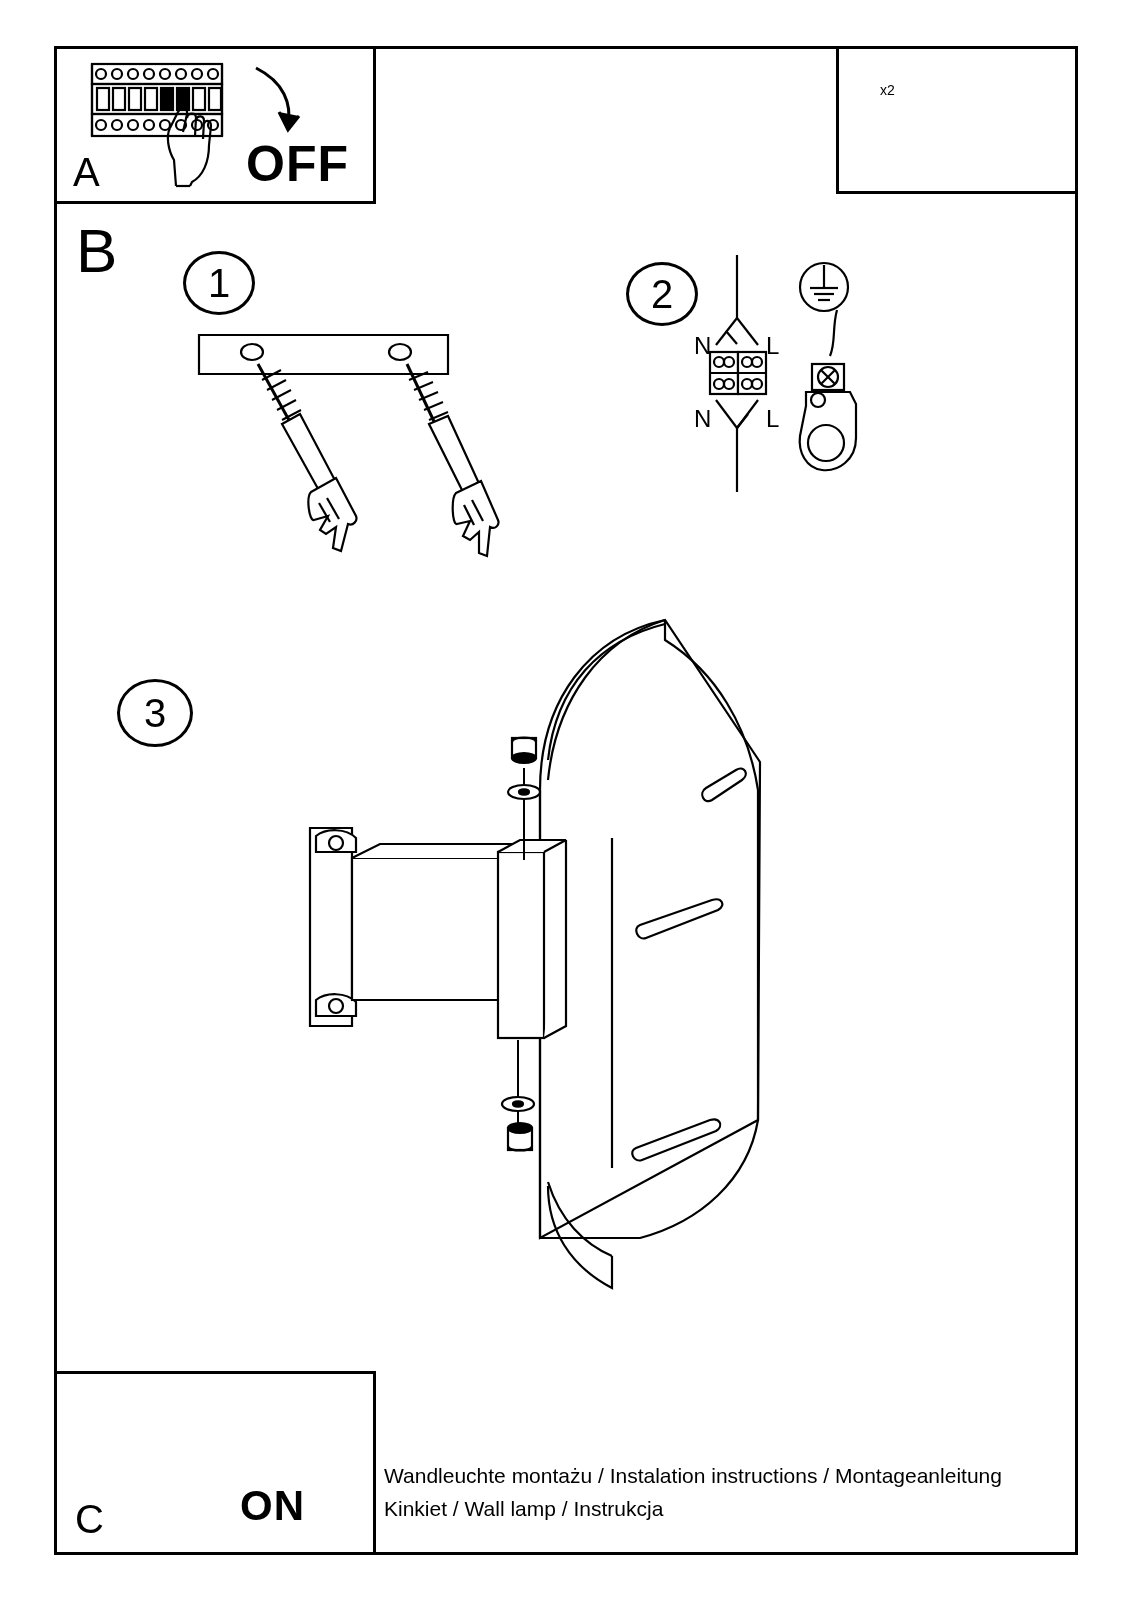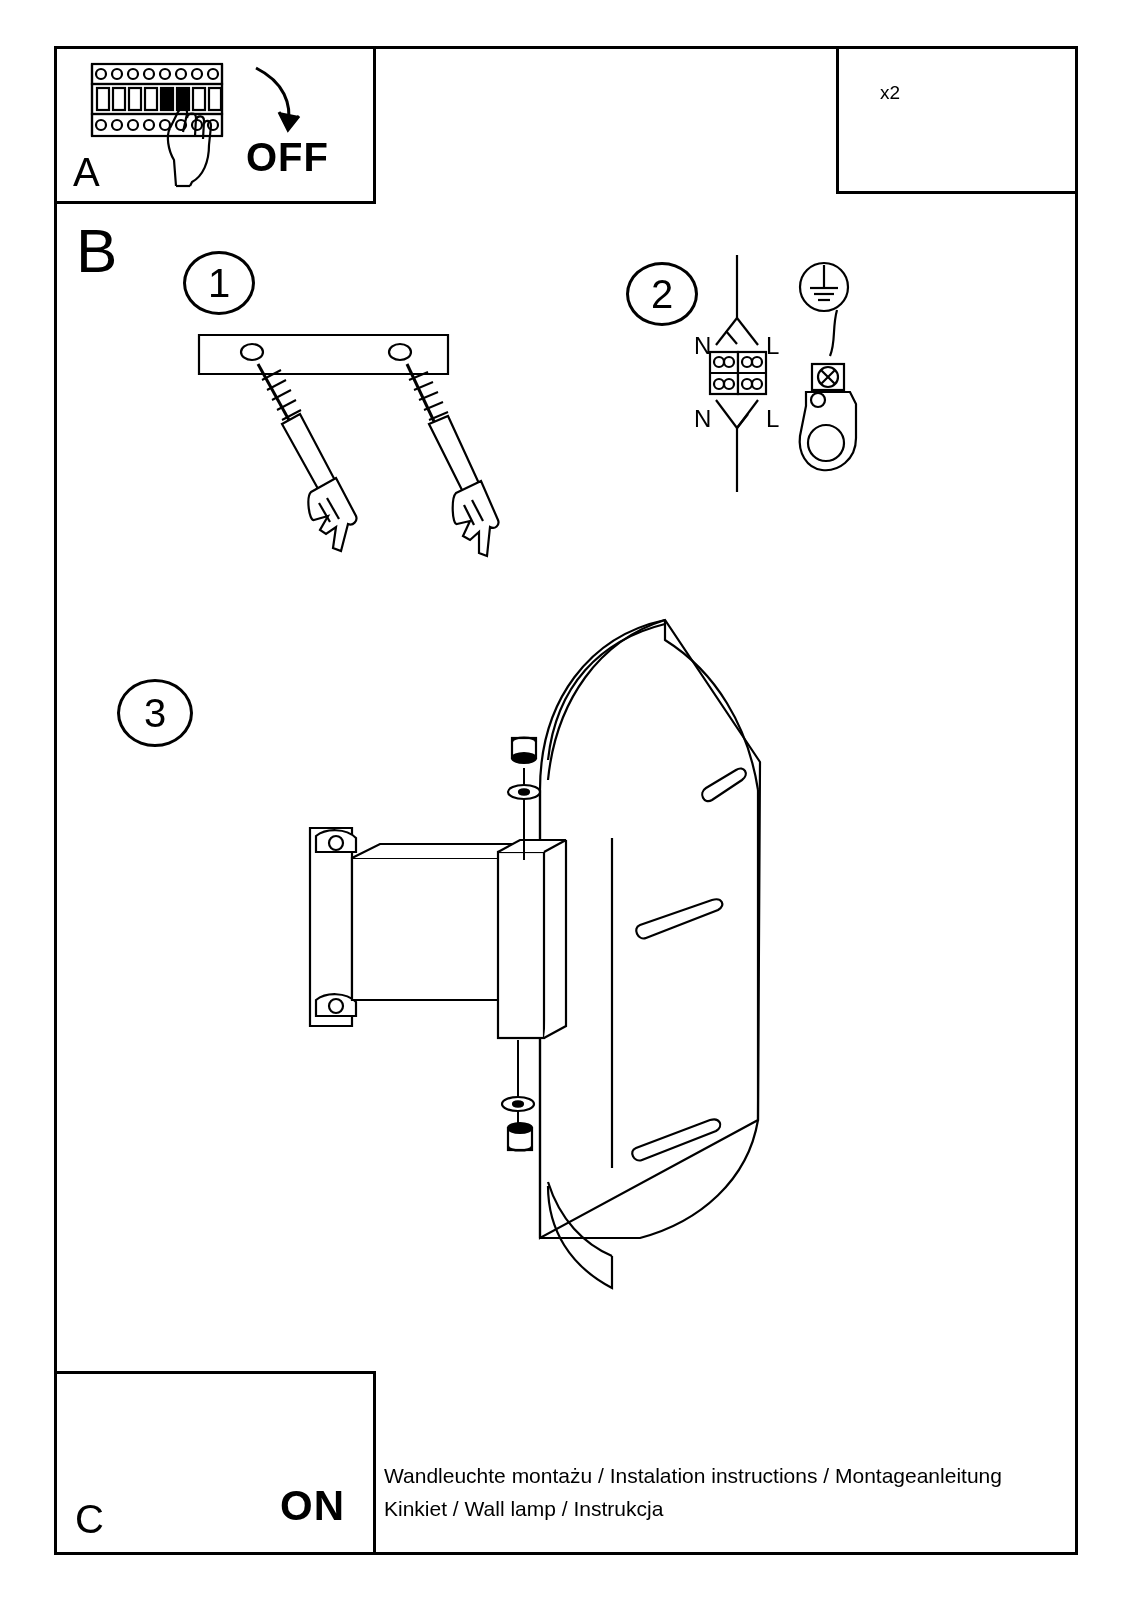--- a/index.html
+++ b/index.html
@@ -37,46 +37,45 @@
   #box-a { left: 54px; top: 46px; width: 322px; height: 158px; }
   #label-a {
     position: absolute;
     left: 73px; top: 152px;
     font-size: 40px;
     line-height: 1;
   }
   #off-text {
     position: absolute;
     left: 246px; top: 135px;
-    font-size: 40px;
+    font-size: 50px;
     font-weight: 600;
     letter-spacing: 1px;
   }
   
   #box-tools { left: 836px; top: 46px; width: 242px; height: 148px; }
   #x2-text {
     position: absolute;
     left: 880px; top: 82px;
-    font-size: 19px;
+    font-size: 14px;
   }
   
   #box-c { left: 54px; top: 1371px; width: 322px; height: 184px; }
   #label-c {
     position: absolute;
     left: 75px; top: 1499px;
     font-size: 40px;
     line-height: 1;
   }
   #on-text {
     position: absolute;
     left: 240px; top: 1482px;
     font-size: 42px;
     font-weight: 600;
     letter-spacing: 1px;
-    margin-left: 40px;
   }
   
   #label-b {
     position: absolute;
     left: 76px; top: 220px;
     font-size: 62px;
     line-height: 1;
   }
   
   .step-circle {

